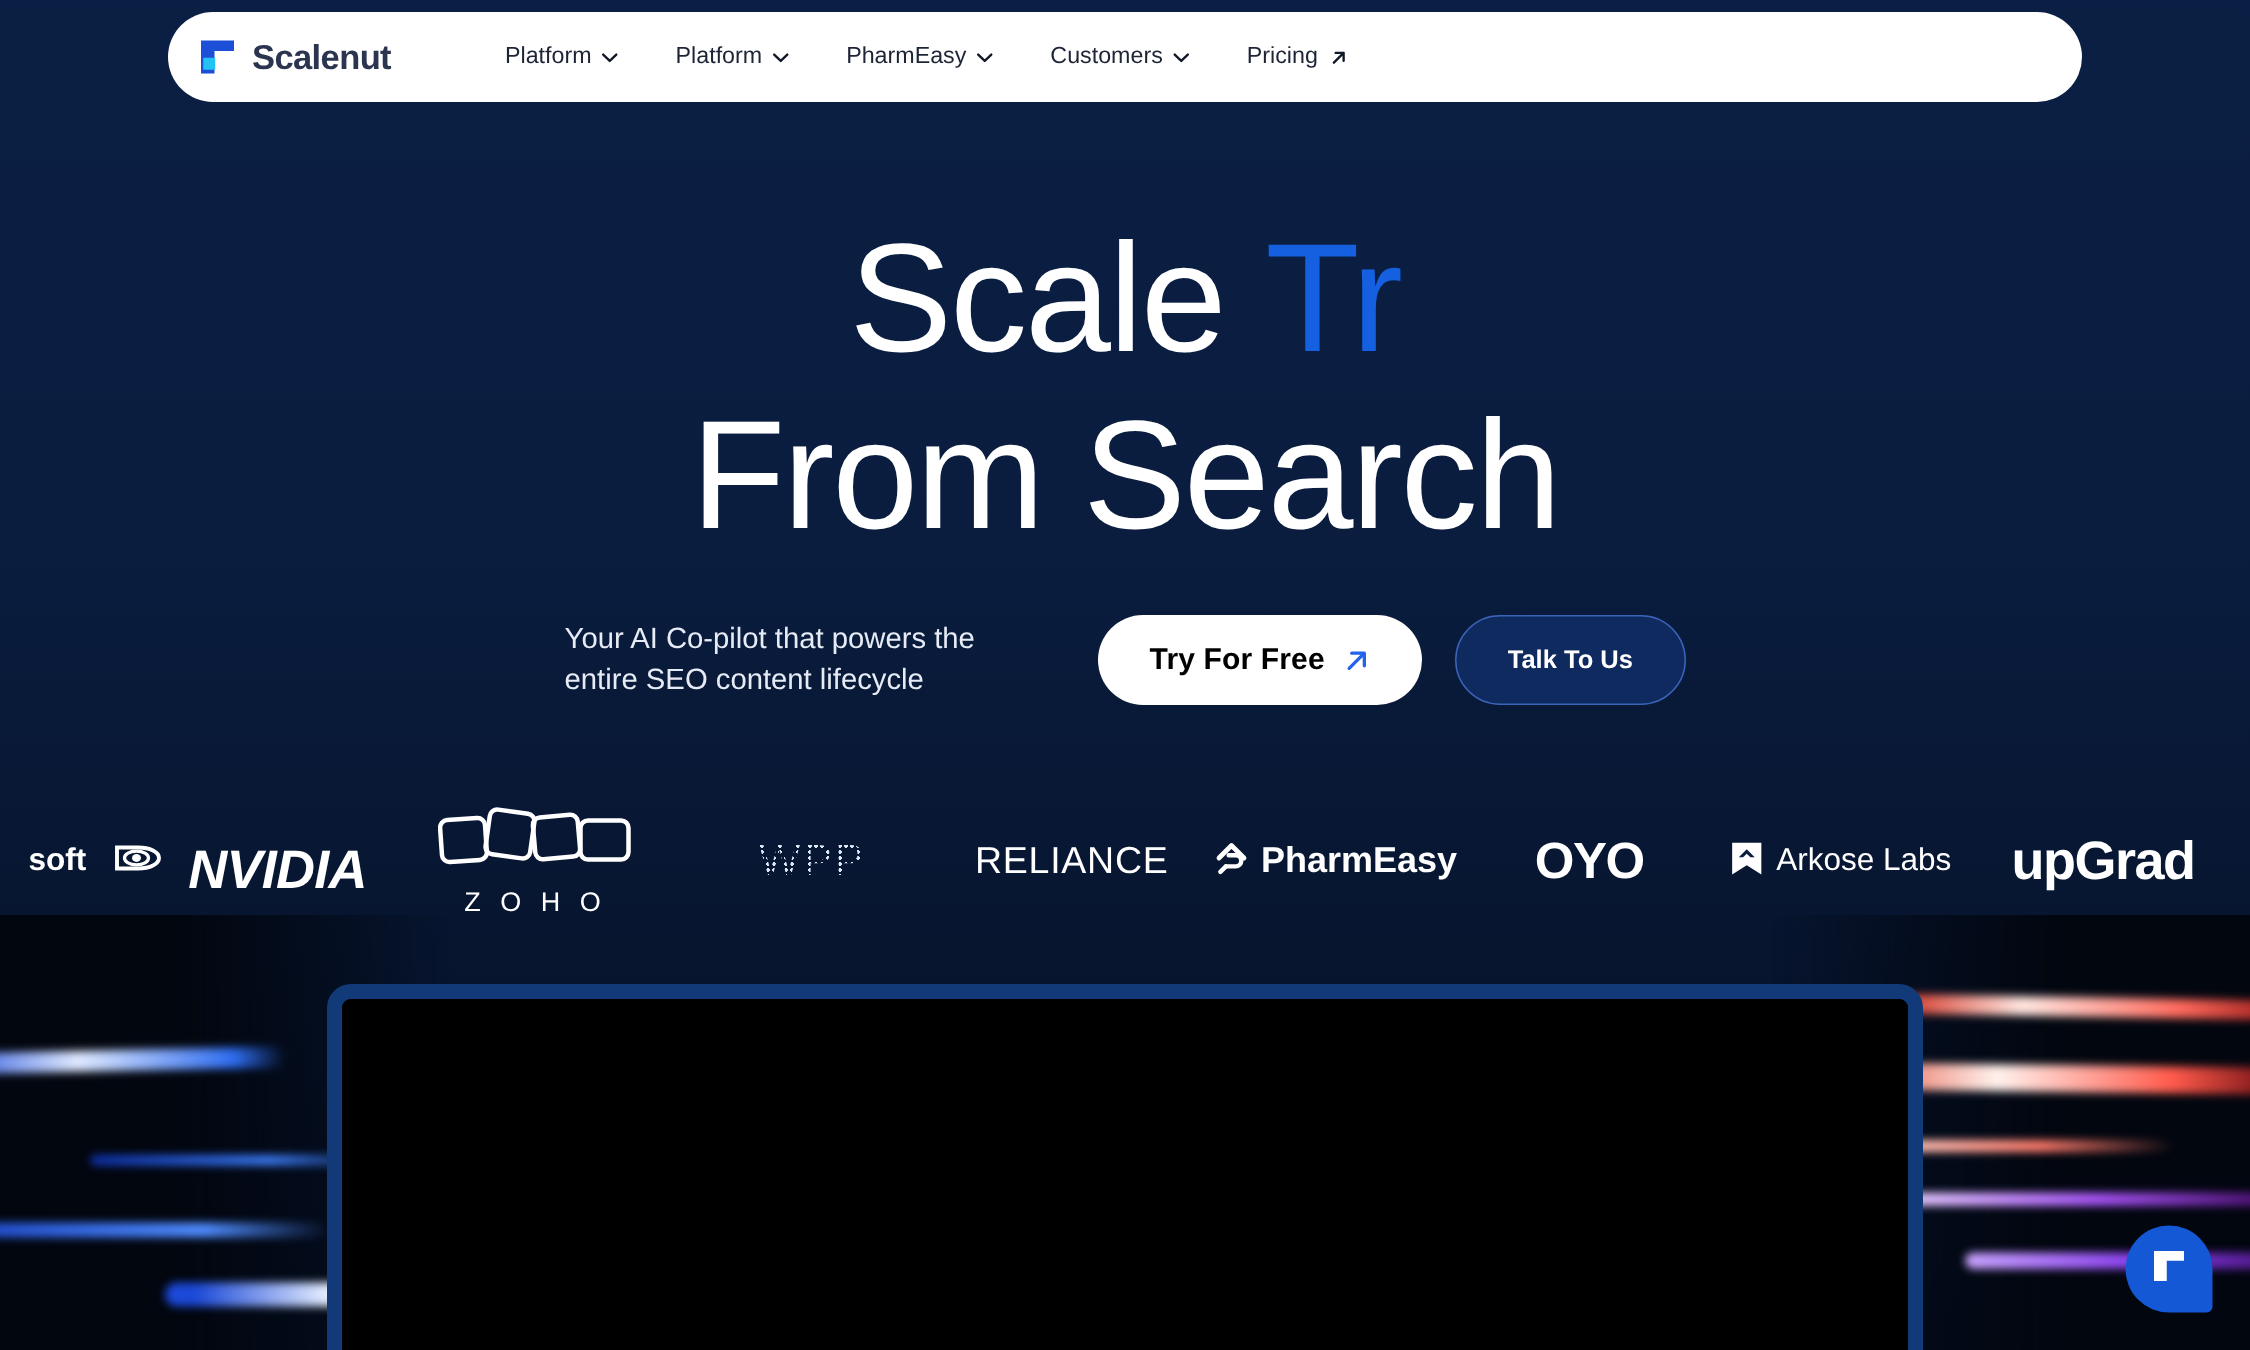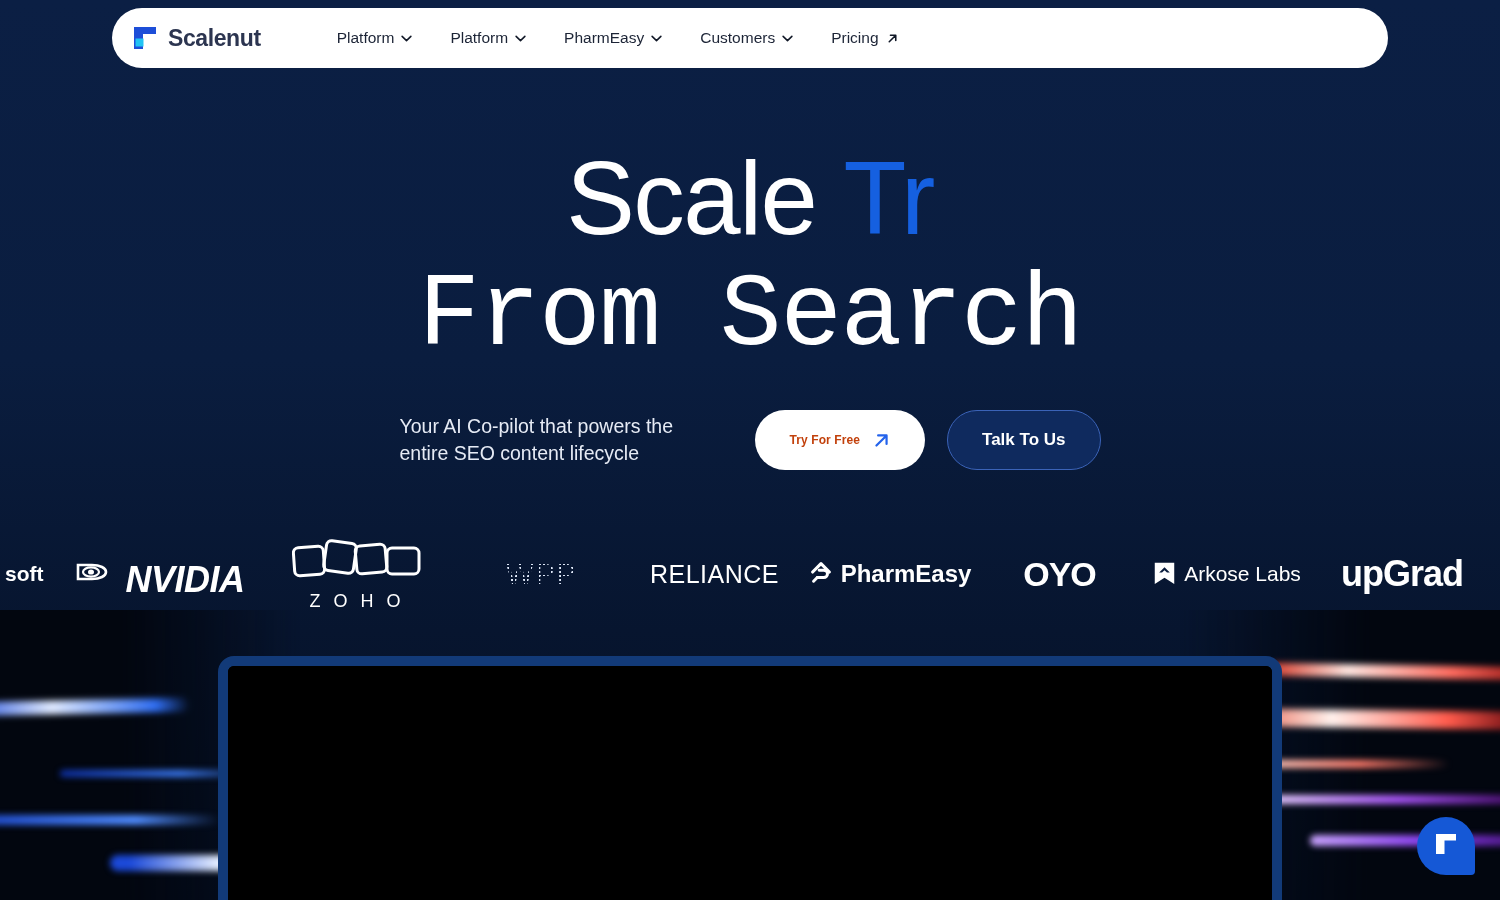--- a/index.html
+++ b/index.html
@@ -109,41 +109,41 @@
   .hero-title {
     text-align: center;
     font-size: 103px;
     line-height: 118px;
     font-weight: 400;
     color: #ffffff;
     letter-spacing: -1.5px;
     margin-top: 140px;
   }
   .hero-title .accent { color: #1560e0; font-weight: 500; }
-  .hero-line2 { display: block; font-family: Liberation Mono, monospace; }
+  .hero-line2 { display: block; }
 
   .hero-row {
     display: flex; align-items: center; justify-content: center;
     gap: 56px;
     margin-top: 34px;
   }
   .hero-sub {
     width: 300px;
     font-size: 19.5px;
     line-height: 27px;
     color: #e6ebf5;
     font-weight: 300;
   }
   .cta-group { display: flex; align-items: center; gap: 22px; }
   .btn-try {
     display: flex; align-items: center; gap: 12px;
     background: #fff; border: none; border-radius: 36px;
     height: 60px; padding: 0 34px; cursor: pointer;
   }
-  .btn-try .lbl { font-size: 12px; font-weight: 700; color: #c2410c; letter-spacing: .1px;
+  .btn-try .lbl { font-size: 20px; font-weight: 700; color: #000000; letter-spacing: .1px;
                   font-family: "Liberation Sans", sans-serif; }
   .btn-talk {
     background: #0f2a5e; color: #fff;
     border: 1.4px solid #3b63b8; border-radius: 36px;
     height: 60px; padding: 0 34px;
     font-size: 17px; font-weight: 700; cursor: pointer;
     font-family: "Liberation Sans", sans-serif;
     white-space: nowrap;
   }
 
@@ -290,21 +290,21 @@
         </span>
       </div>
       <button class="btn-talk">Talk To Us</button>
     </div>
   </div>
 
 </div>
 
 <div id="logo-strip">
 
-  <div class="logo-item" style="width:62px;justify-content:flex-start;padding-left:5px;">
+  <div class="logo-item" style="width:62px;justify-content:flex-start;padding-left:19px;">
     <span class="logo-text" style="font-size:21px;font-weight:600;">soft</span>
   </div>
 
   <div class="logo-item" style="width:195px;">
     <span style="margin-right:7px;">
       <svg viewBox="0 0 44 26" width="44" height="26">
         <path d="M4 6 h14 c8 0 14 3 14 7 s-6 7-14 7 H4 z" fill="none" stroke="#fff" stroke-width="2.6"></path>
         <ellipse cx="17" cy="13" rx="8" ry="4.6" fill="none" stroke="#fff" stroke-width="2.2"></ellipse>
         <ellipse cx="17" cy="13" rx="3" ry="2.6" fill="#fff"></ellipse>
       </svg>

